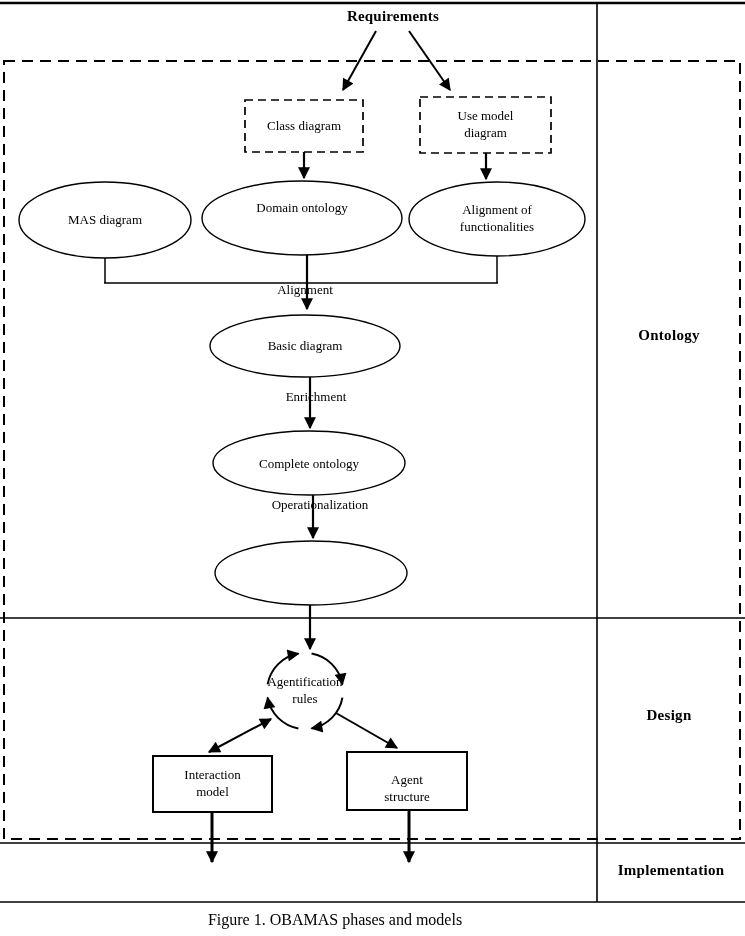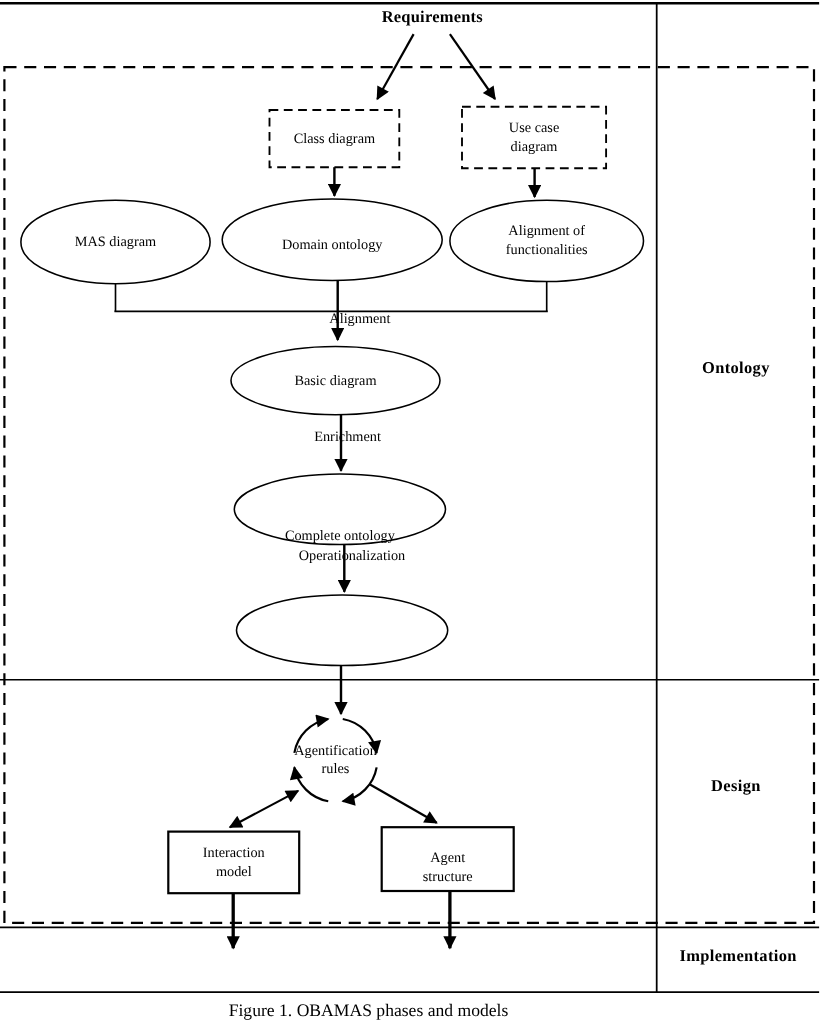--- a/index.html
+++ b/index.html
@@ -81,46 +81,46 @@
   </svg>
 
   <div class="lbl root-lbl" style="left:313px;top:6px;width:160px;height:22px;">
     <span>Requirements</span>
   </div>
 
   <div class="lbl" style="left:245px;top:100px;width:118px;height:52px;">
     <span>Class diagram</span>
   </div>
   <div class="lbl" style="left:420px;top:97px;width:131px;height:56px;">
-    <span style="width:80px;">Use case diagram</span>
+    <span style="width:80px;">Use model diagram</span>
   </div>
 
   <div class="lbl" style="left:19px;top:182px;width:172px;height:76px;">
     <span>MAS diagram</span>
   </div>
-  <div class="lbl" style="left:202px;top:185px;width:200px;height:74px;">
+  <div class="lbl" style="left:202px;top:171px;width:200px;height:74px;">
     <span>Domain ontology</span>
   </div>
   <div class="lbl" style="left:409px;top:182px;width:176px;height:74px;">
     <span style="width:102px;">Alignment of functionalities</span>
   </div>
 
-  <div class="lbl" style="left:255px;top:282px;width:100px;height:17px;justify-content:flex-end;">
+  <div class="lbl" style="left:255px;top:282px;width:100px;height:17px;">
     <span>Alignment</span>
   </div>
 
   <div class="lbl" style="left:210px;top:315px;width:190px;height:62px;">
     <span>Basic diagram</span>
   </div>
 
   <div class="lbl" style="left:266px;top:389px;width:100px;height:17px;">
     <span>Enrichment</span>
   </div>
 
-  <div class="lbl" style="left:213px;top:432px;width:192px;height:64px;align-items:flex-end;">
+  <div class="lbl" style="left:213px;top:432px;width:192px;height:64px;">
     <span>Complete ontology</span>
   </div>
 
   <div class="lbl" style="left:250px;top:497px;width:140px;height:17px;">
     <span>Operationalization</span>
   </div>
 
 
   <div class="lbl small" style="left:255px;top:664px;width:100px;height:54px;">
     <span style="width:95px;">Agentification rules</span>

